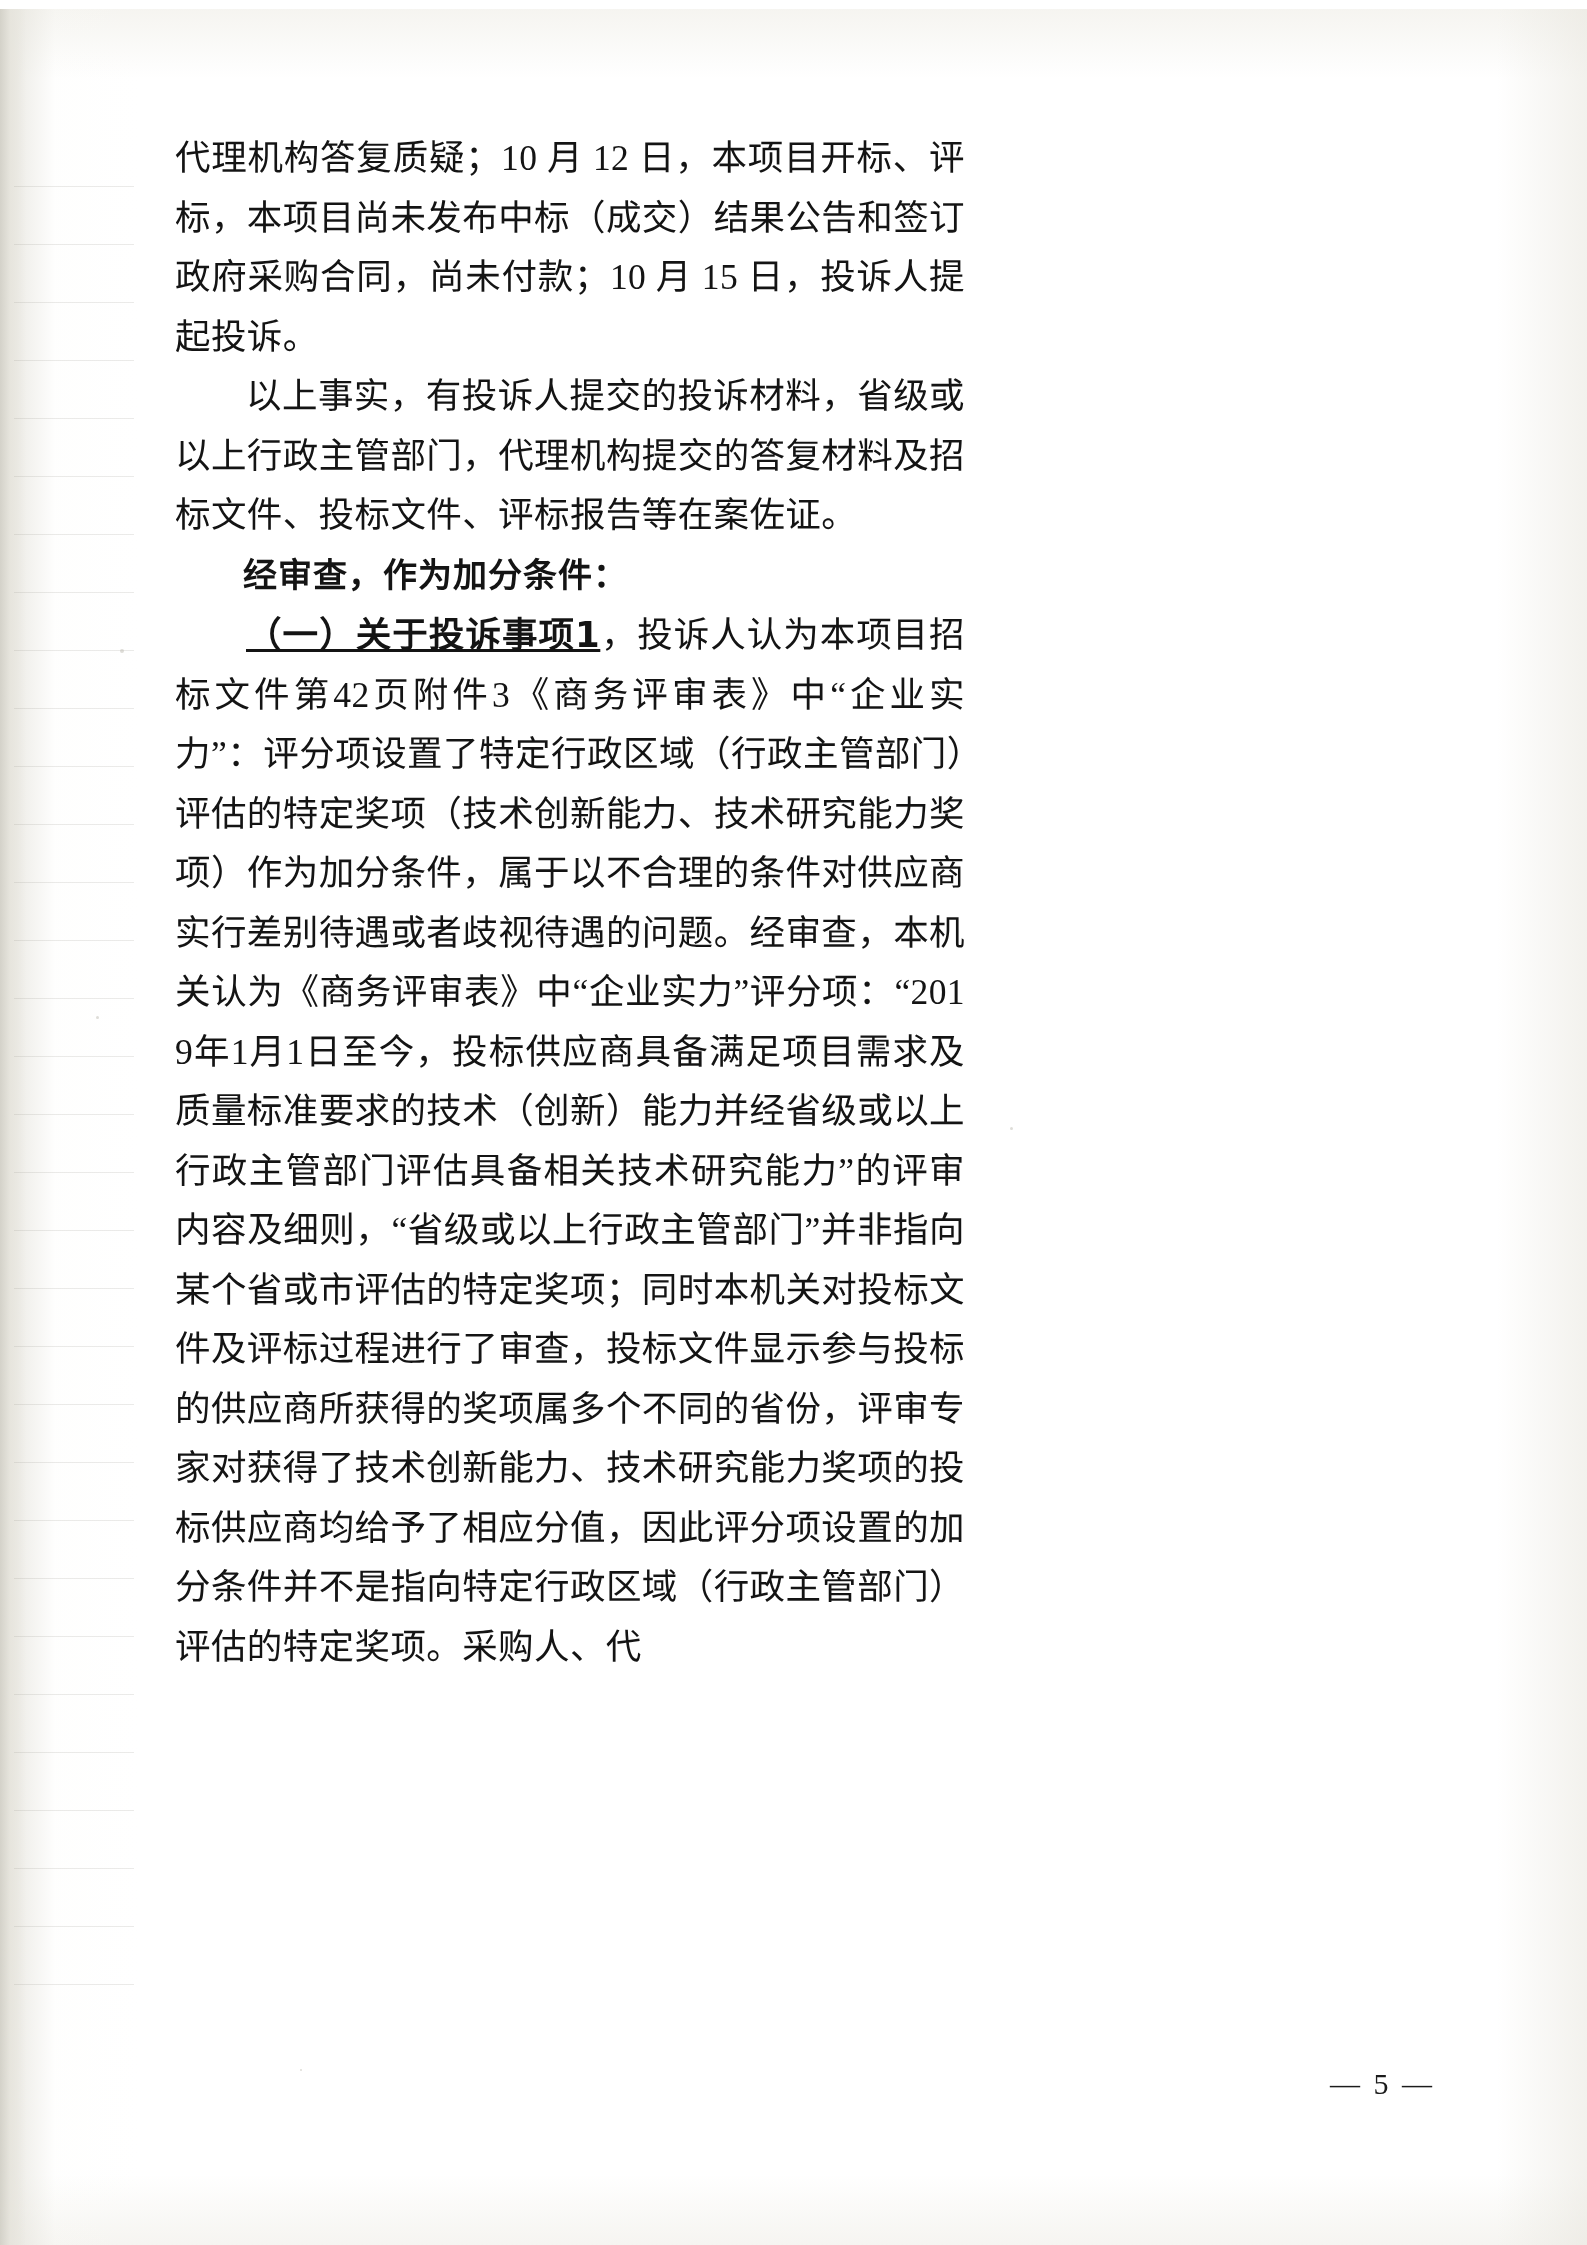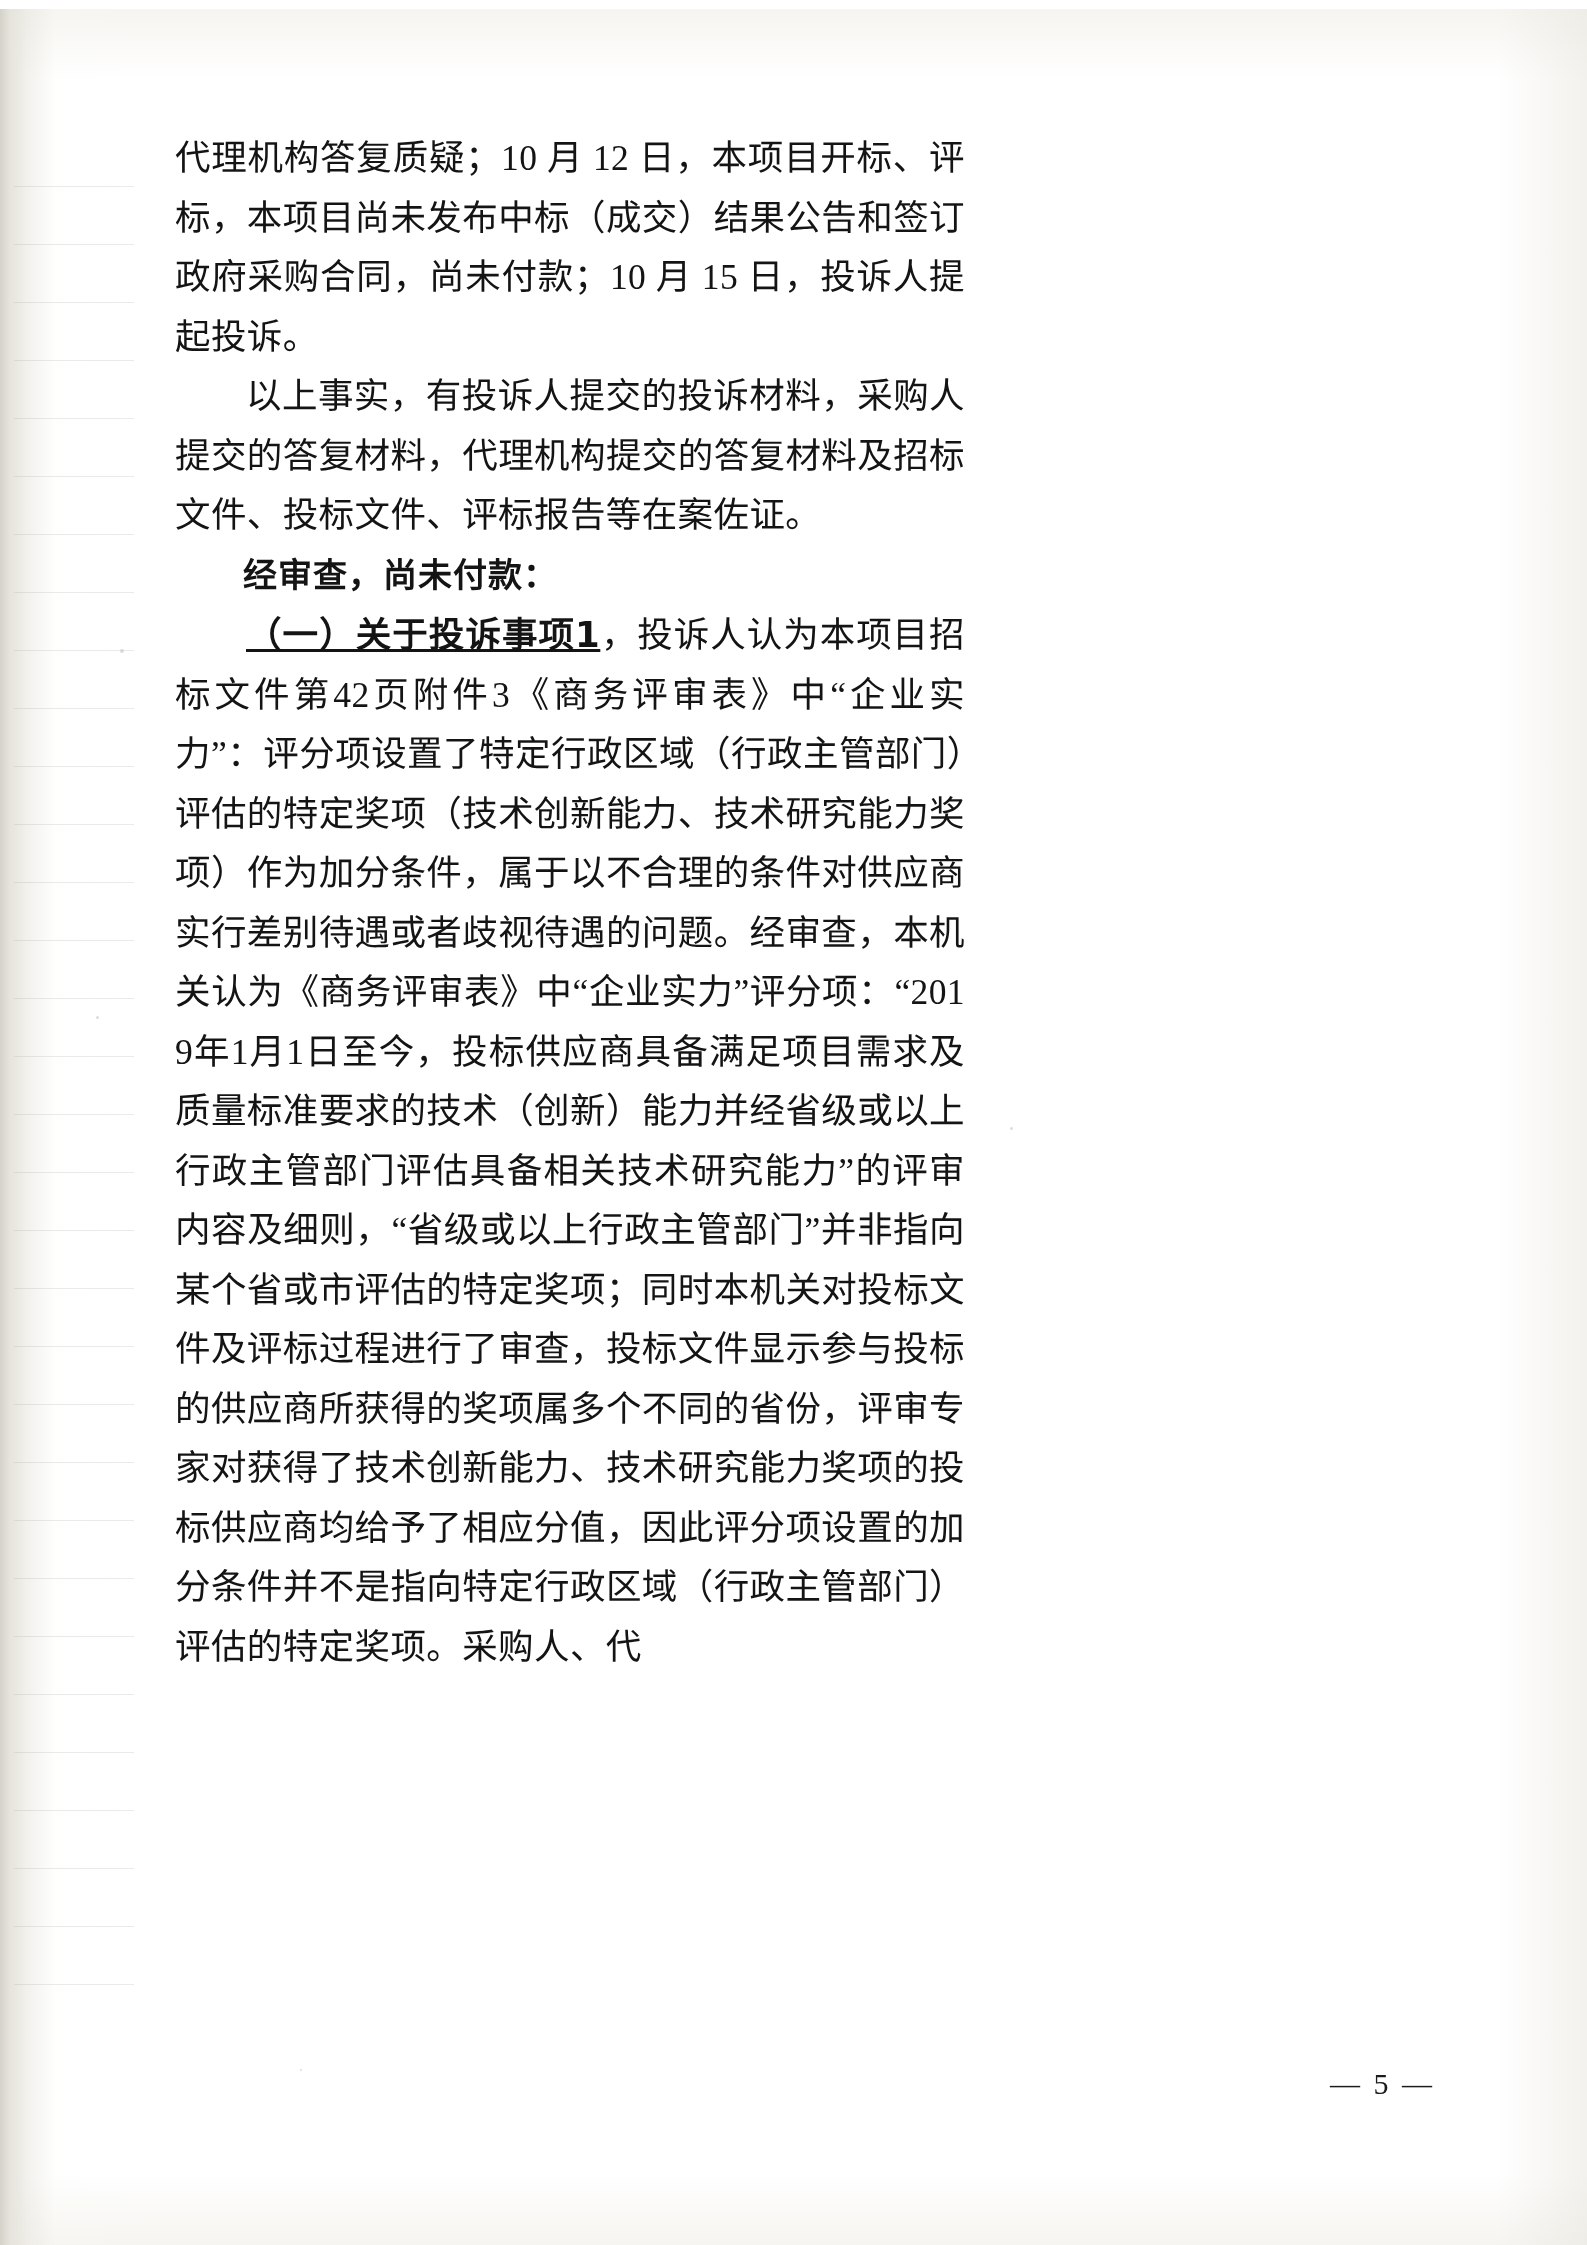--- a/index.html
+++ b/index.html
@@ -139,23 +139,23 @@
 
   <span class="speckle s1"></span>
   <span class="speckle s2"></span>
   <span class="speckle s3"></span>
   <span class="speckle s4"></span>
 
   <div class="doc-body">
 
     <p class="para">代理机构答复质疑；10 月 12 日，本项目开标、评标，本项目尚未发布中标（成交）结果公告和签订政府采购合同，尚未付款；10 月 15 日，投诉人提起投诉。</p>
 
-    <p class="para indent">以上事实，有投诉人提交的投诉材料，采购人提交的答复材料，代理机构提交的答复材料及招标文件、投标文件、评标报告等在案佐证。</p>
+    <p class="para indent">以上事实，有投诉人提交的投诉材料，省级或以上行政主管部门，代理机构提交的答复材料及招标文件、投标文件、评标报告等在案佐证。</p>
 
-    <p class="para indent bold-head">经审查，尚未付款：</p>
+    <p class="para indent bold-head">经审查，作为加分条件：</p>
 
     <p class="para indent"><span class="bold-run">（一）关于投诉事项1</span><span>，投诉人认为本项目招标文件第42页附件3《商务评审表》中“企业实力”：评分项设置了特定行政区域（行政主管部门）评估的特定奖项（技术创新能力、技术研究能力奖项）作为加分条件，属于以不合理的条件对供应商实行差别待遇或者歧视待遇的问题。经审查，本机关认为《商务评审表》中“企业实力”评分项：“2019年1月1日至今，投标供应商具备满足项目需求及质量标准要求的技术（创新）能力并经省级或以上行政主管部门评估具备相关技术研究能力”的评审内容及细则，“省级或以上行政主管部门”并非指向某个省或市评估的特定奖项；同时本机关对投标文件及评标过程进行了审查，投标文件显示参与投标的供应商所获得的奖项属多个不同的省份，评审专家对获得了技术创新能力、技术研究能力奖项的投标供应商均给予了相应分值，因此评分项设置的加分条件并不是指向特定行政区域（行政主管部门）评估的特定奖项。采购人、代</span></p>
 
   </div>
 
   <div class="page-number">— 5 —</div>
 
 </div>
 
 </body></html>

